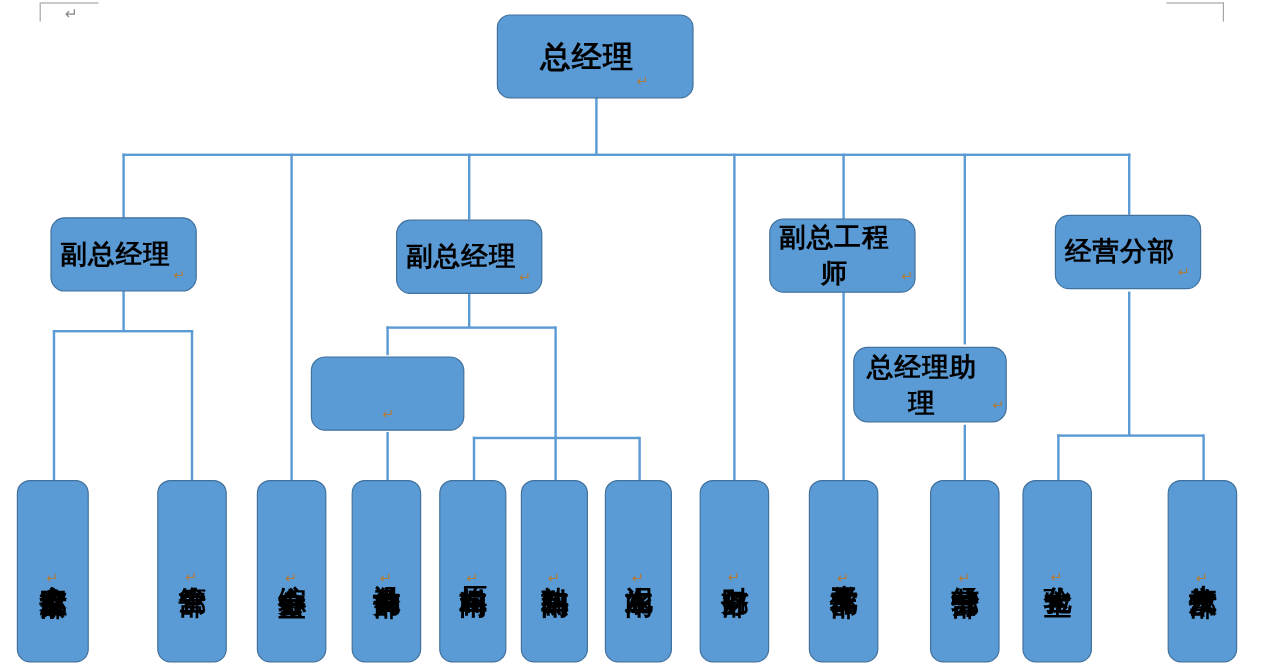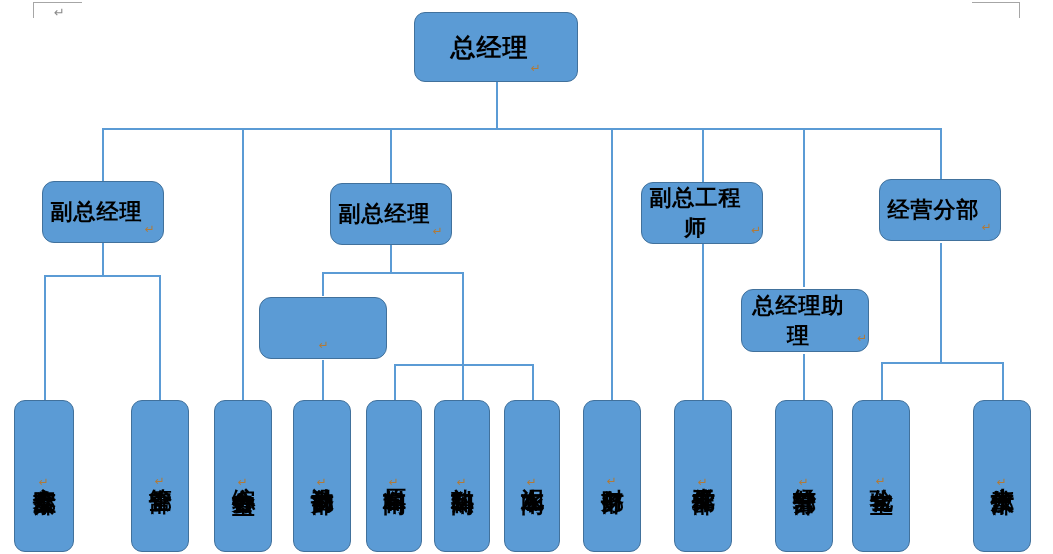--- a/index.html
+++ b/index.html
@@ -165,21 +165,21 @@
 
   <div class="node horizontal" style="left:879px; top:179px; width:122px; height:62px;">
     <span class="node-label">经营分部</span>
       <span class="pmark">↵</span>
   </div>
 
   <div class="node horizontal" style="left:259px; top:297px; width:128px; height:62px;">
       <span class="pmark">↵</span>
   </div>
 
-  <div class="node horizontal" style="left:741px; top:289px; width:128px; height:63px;">
+  <div class="node horizontal" style="left:711px; top:289px; width:128px; height:63px;">
     <span class="node-label">总经理助理</span>
       <span class="pmark">↵</span>
   </div>
 
   <div class="node vertical" style="left:14px; top:400px; width:60px; height:152px;">
     <span class="node-label">安全监察部</span>
       <span class="pmark">↵</span>
   </div>
 
   <div class="node vertical" style="left:131px; top:400px; width:58px; height:152px;">

